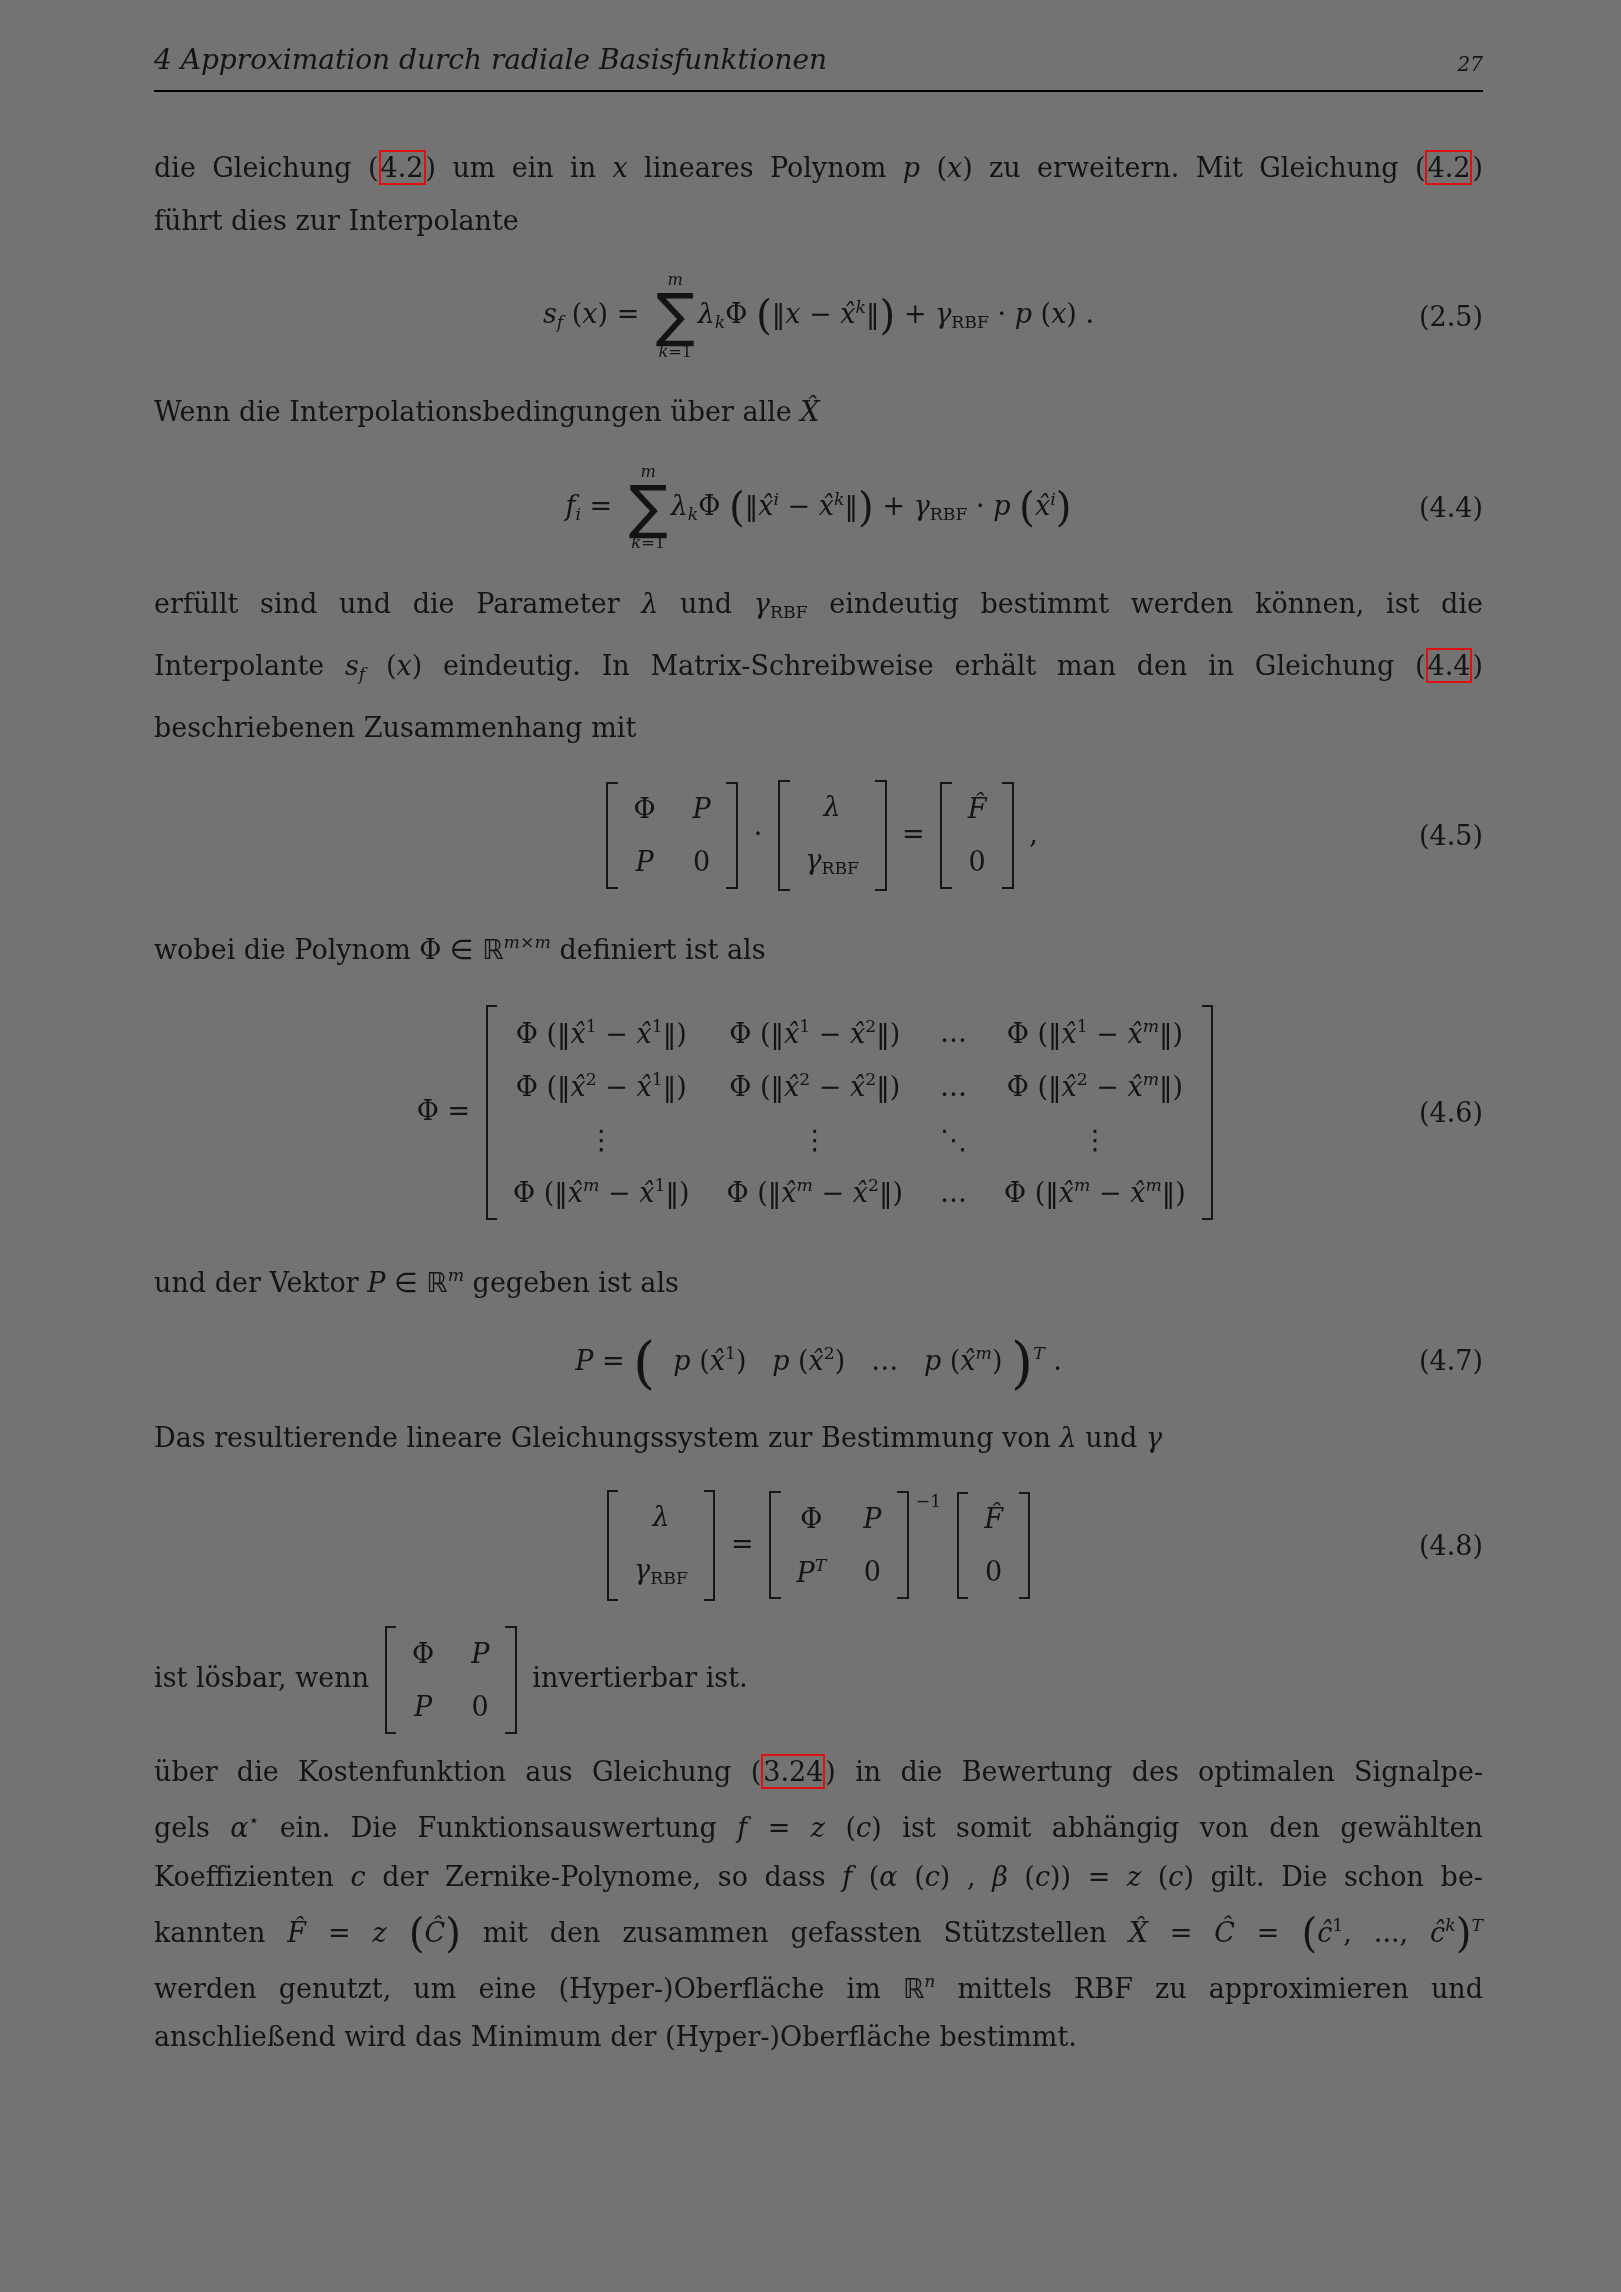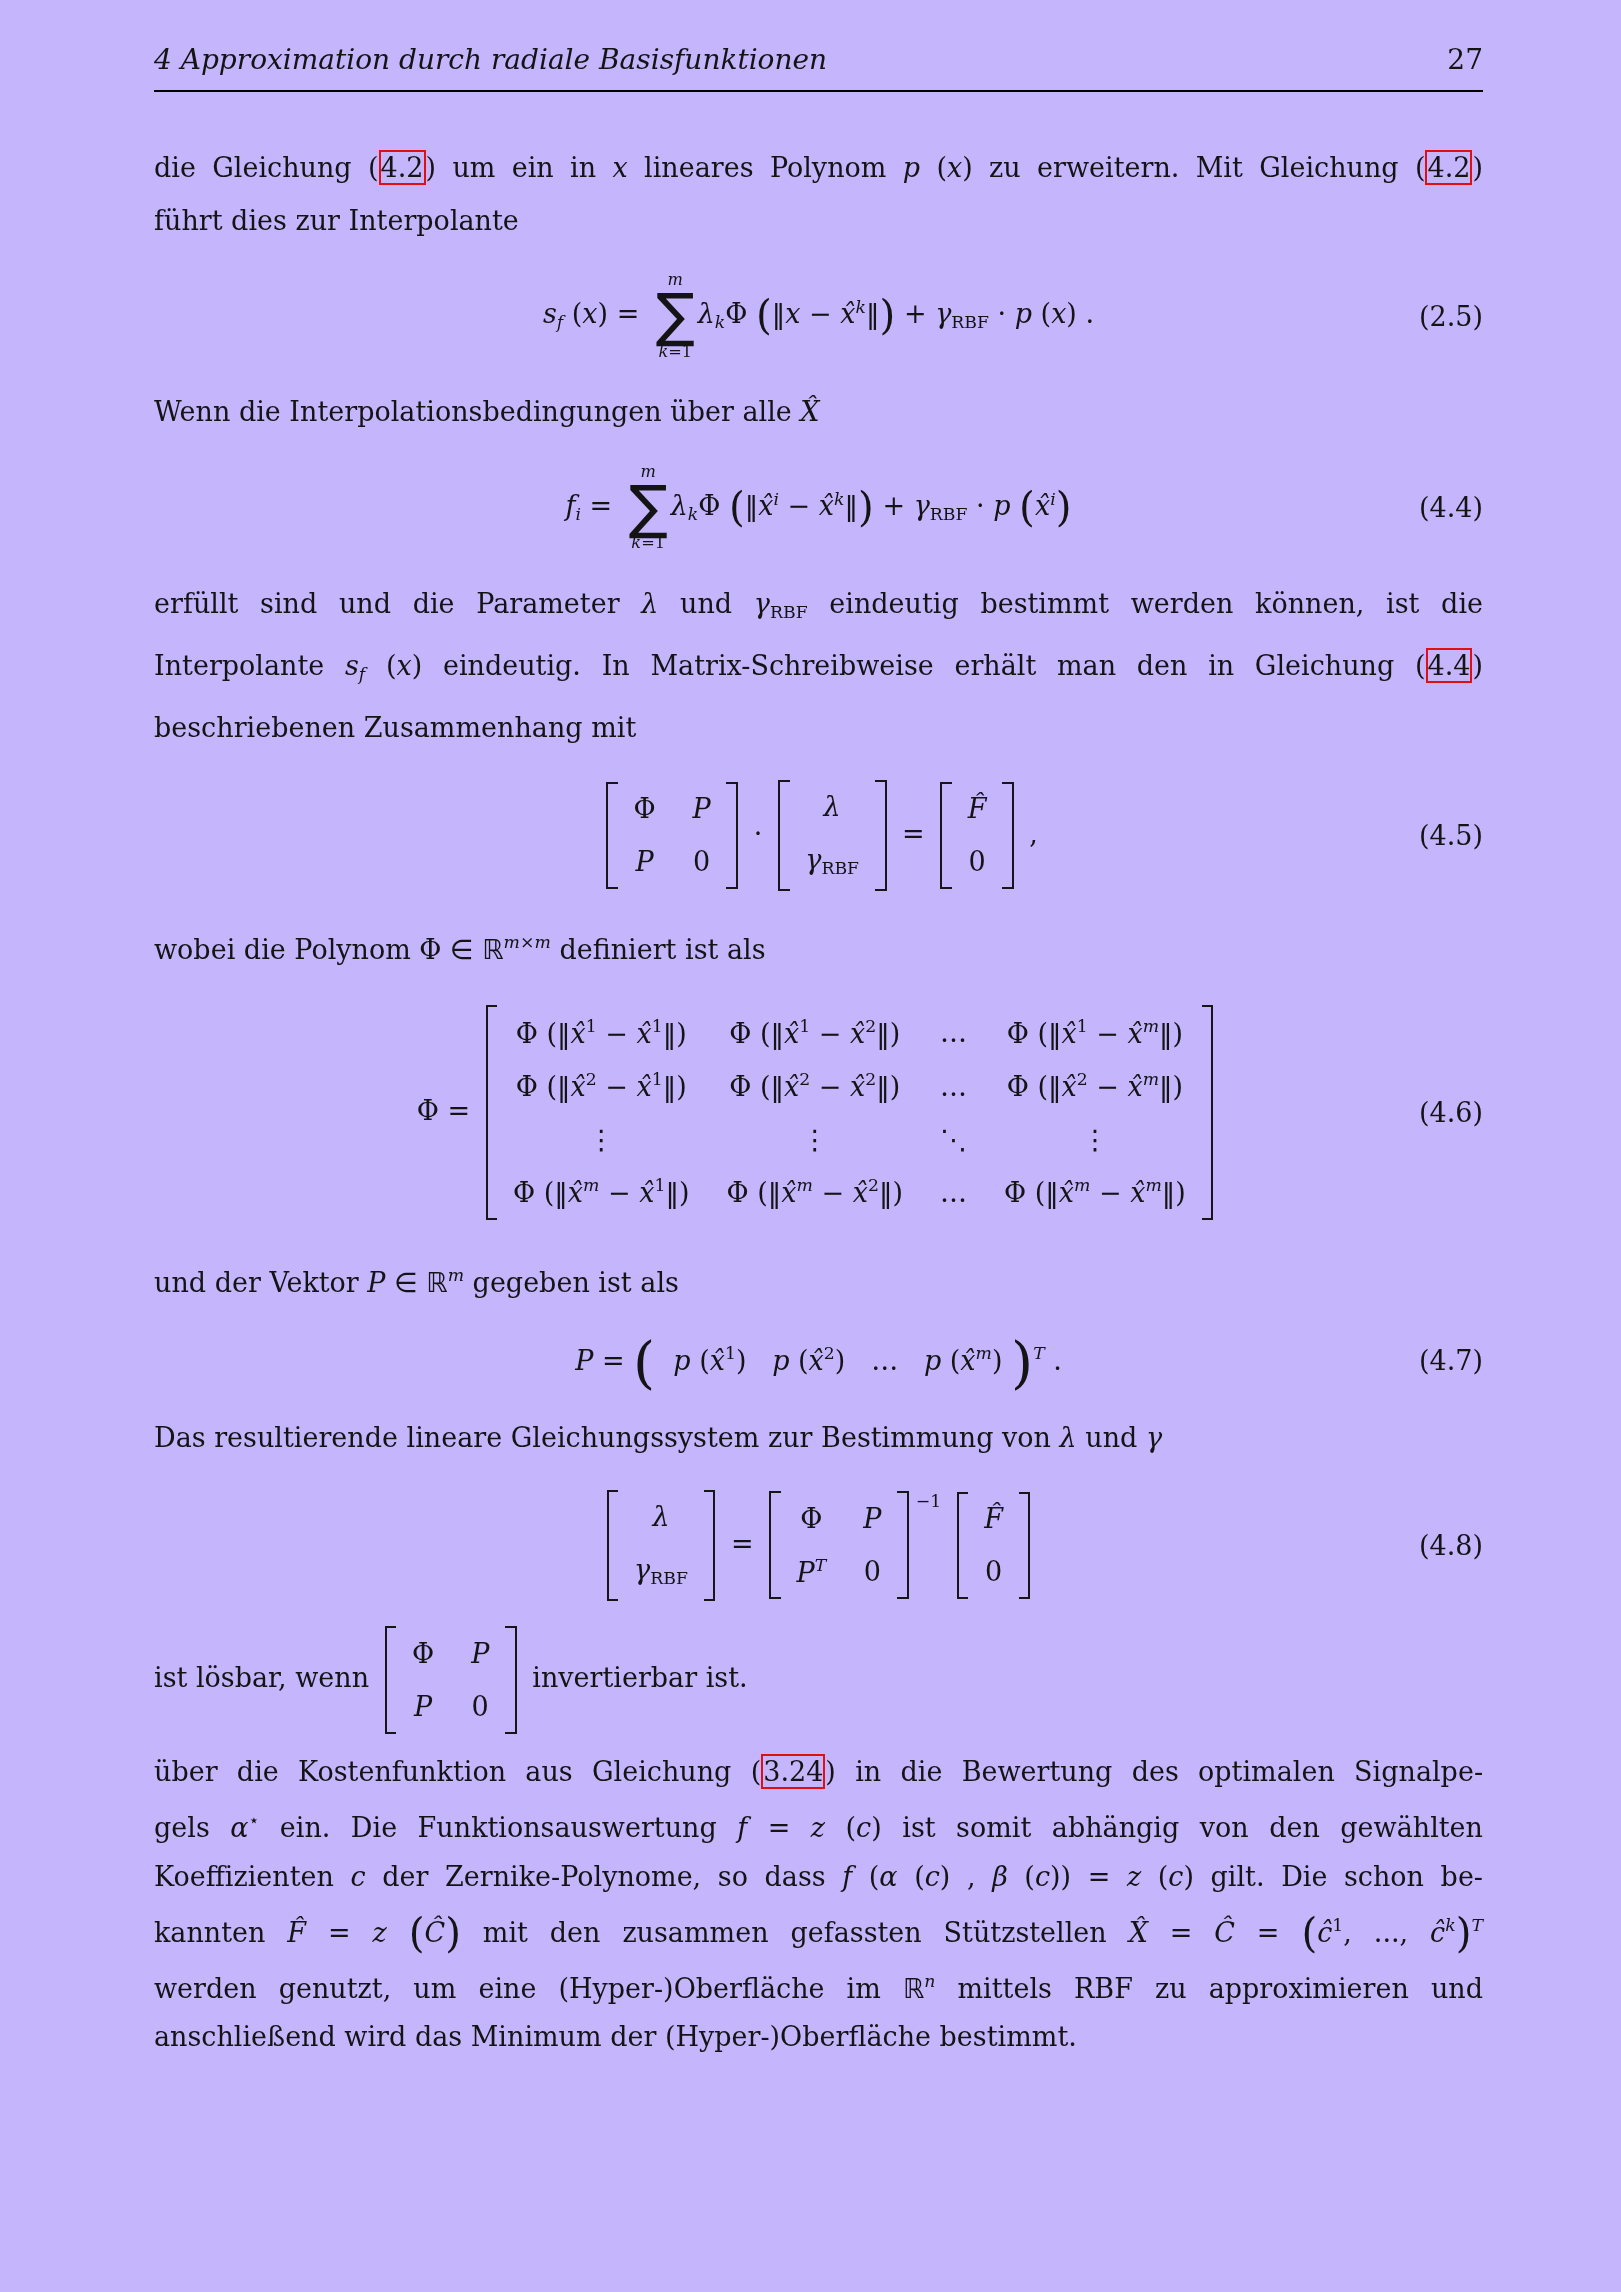--- a/index.html
+++ b/index.html
@@ -5,31 +5,31 @@
   html,body { margin:0; padding:0; background:#ffffff; }
   .page {
     position:relative;
     width:1621px; height:2293px;
     box-sizing:border-box;
     padding:43px 138px 0 154px;
     font-family:"DejaVu Serif","Liberation Serif",serif;
     font-size:27px;
     color:#141414;
     overflow:hidden;
-    background:#c4b5fd;
+    background:#737373;
   }
   
   .pagehead {
     display:flex; justify-content:space-between; align-items:flex-end;
     border-bottom:2.9px solid #000;
     padding-bottom:13.7px;
     margin-bottom:49px;
   }
   .htitle { font-style:italic; font-size:28px; }
-  .hpage  { font-size:28px; }
+  .hpage  { font-size:20px;font-style:italic; }
 
   
   .pline { line-height:53px; min-height:53px; }
   .p8 .pline { line-height:49px; min-height:49px; }
   .just  { text-align:justify; text-align-last:justify; }
 
   
   .eq { position:relative; display:flex; justify-content:center; align-items:center; margin:25.5px 0; }
   .eq46 { margin:29px 0; }
   .eq47 { margin:35px 0; }

